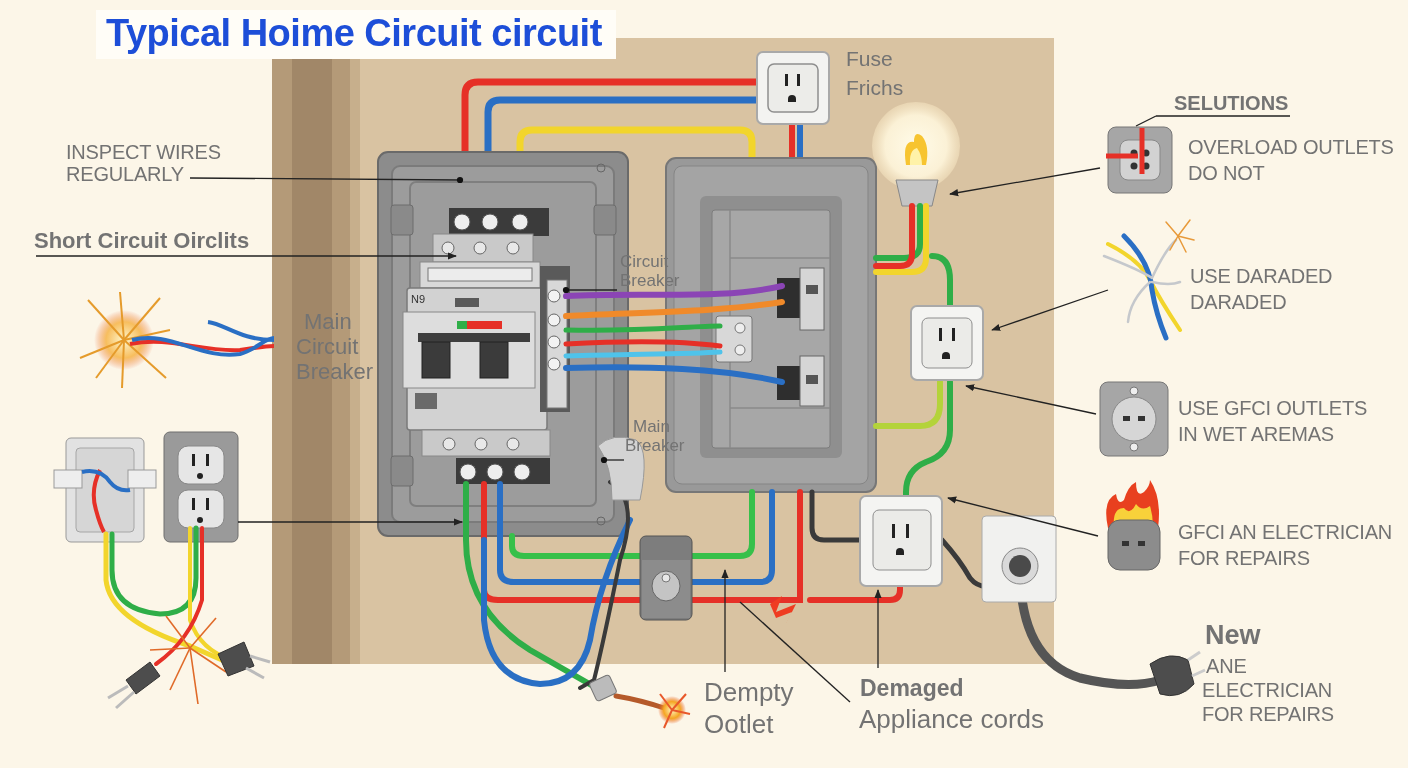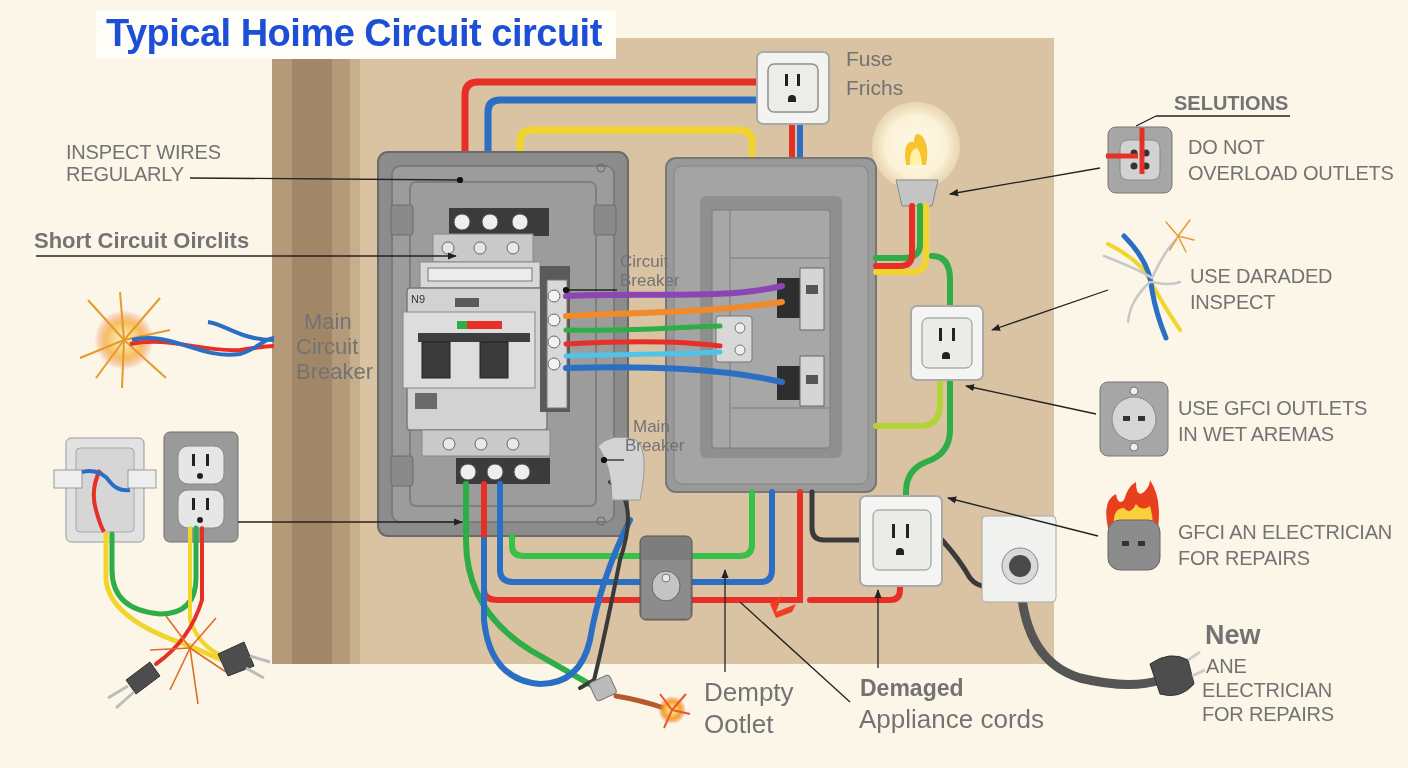--- a/index.html
+++ b/index.html
@@ -358,26 +358,26 @@
   <span>Breaker</span>
 </div>
 <div class="lbl mid" style="left:846px; top:44px; line-height:1.4;">
   <span>Fuse</span>
   <span>Frichs</span>
 </div>
 
 <div class="lbl" style="left:1174px; top:92px; font-weight:bold; font-size:20px;">SELUTIONS</div>
 
 <div class="lbl caps" style="left:1188px; top:134px; line-height:1.3;">
+  <span>OVERLOAD OUTLETS</span>
   <span>DO NOT</span>
-  <span>OVERLOAD OUTLETS</span>
 </div>
 <div class="lbl caps" style="left:1190px; top:263px; line-height:1.3;">
   <span>USE DARADED</span>
-  <span>INSPECT</span>
+  <span>DARADED</span>
 </div>
 <div class="lbl caps" style="left:1178px; top:395px; line-height:1.3;">
   <span>USE GFCI OUTLETS</span>
   <span>IN WET AREMAS</span>
 </div>
 <div class="lbl caps" style="left:1178px; top:519px; line-height:1.3;">
   <span>GFCI AN ELECTRICIAN</span>
   <span>FOR REPAIRS</span>
 </div>
 

